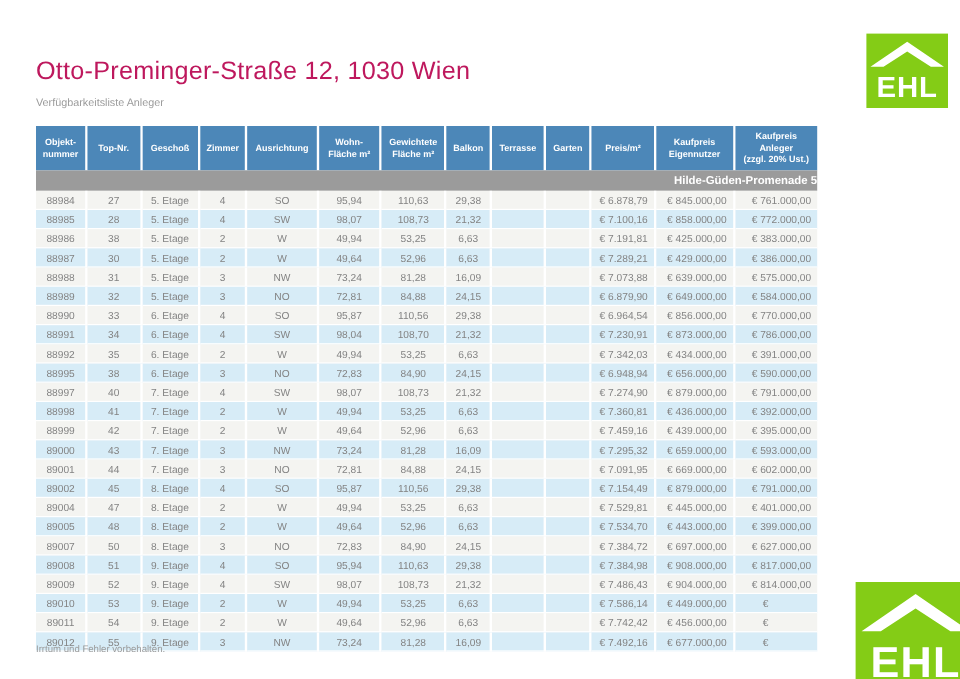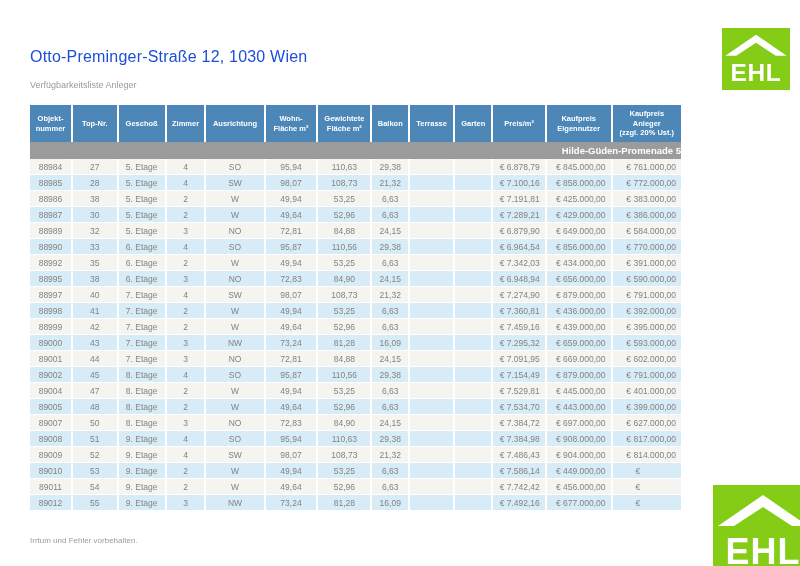--- a/index.html
+++ b/index.html
@@ -3,21 +3,21 @@
 <meta charset="utf-8">
 <style>
   html,body { margin:0; padding:0; background:#ffffff; }
   body { font-family:"Liberation Sans", sans-serif; }
   .page {
     position:relative; width:800px; height:566px;
     background:#ffffff; overflow:hidden;
   }
   .title {
     position:absolute; left:30px; top:48px; margin:0;
-    font-size:16px; font-weight:400; color:#1d4ed8; letter-spacing:0.2px;
+    font-size:21px; font-weight:400; color:#be185d; letter-spacing:0.2px;
   }
   .subtitle {
     position:absolute; left:30px; top:80px;
     font-size:9px; color:#9b9b9b;
   }
   
   table.list {
     position:absolute; left:30px; top:105px; width:651px;
     border-collapse:separate; border-spacing:0; table-layout:fixed;
   }
@@ -168,20 +168,35 @@
           <td>49,64</td>
           <td>52,96</td>
           <td>6,63</td>
           <td></td>
           <td></td>
           <td>€ 7.289,21</td>
           <td>€ 429.000,00</td>
           <td>€ 386.000,00</td>
         </tr>
         <tr>
+          <td>88988</td>
+          <td>31</td>
+          <td>5. Etage</td>
+          <td>3</td>
+          <td>NW</td>
+          <td>73,24</td>
+          <td>81,28</td>
+          <td>16,09</td>
+          <td></td>
+          <td></td>
+          <td>€ 7.073,88</td>
+          <td>€ 639.000,00</td>
+          <td>€ 575.000,00</td>
+        </tr>
+        <tr>
           <td>88989</td>
           <td>32</td>
           <td>5. Etage</td>
           <td>3</td>
           <td>NO</td>
           <td>72,81</td>
           <td>84,88</td>
           <td>24,15</td>
           <td></td>
           <td></td>
@@ -196,20 +211,35 @@
           <td>4</td>
           <td>SO</td>
           <td>95,87</td>
           <td>110,56</td>
           <td>29,38</td>
           <td></td>
           <td></td>
           <td>€ 6.964,54</td>
           <td>€ 856.000,00</td>
           <td>€ 770.000,00</td>
+        </tr>
+        <tr>
+          <td>88991</td>
+          <td>34</td>
+          <td>6. Etage</td>
+          <td>4</td>
+          <td>SW</td>
+          <td>98,04</td>
+          <td>108,70</td>
+          <td>21,32</td>
+          <td></td>
+          <td></td>
+          <td>€ 7.230,91</td>
+          <td>€ 873.000,00</td>
+          <td>€ 786.000,00</td>
         </tr>
         <tr>
           <td>88992</td>
           <td>35</td>
           <td>6. Etage</td>
           <td>2</td>
           <td>W</td>
           <td>49,94</td>
           <td>53,25</td>
           <td>6,63</td>

